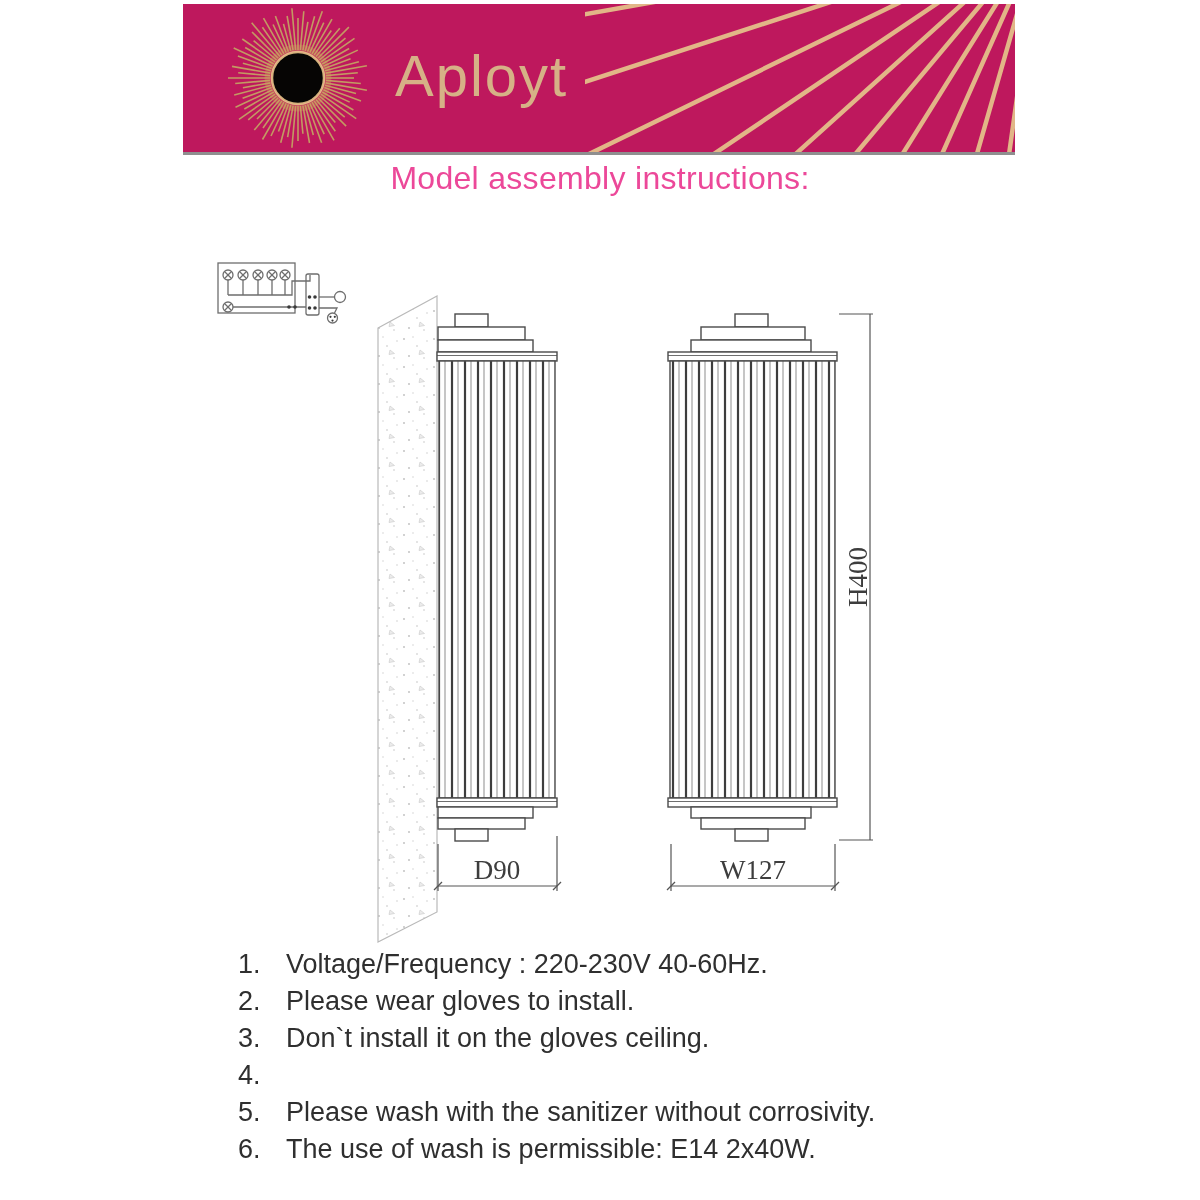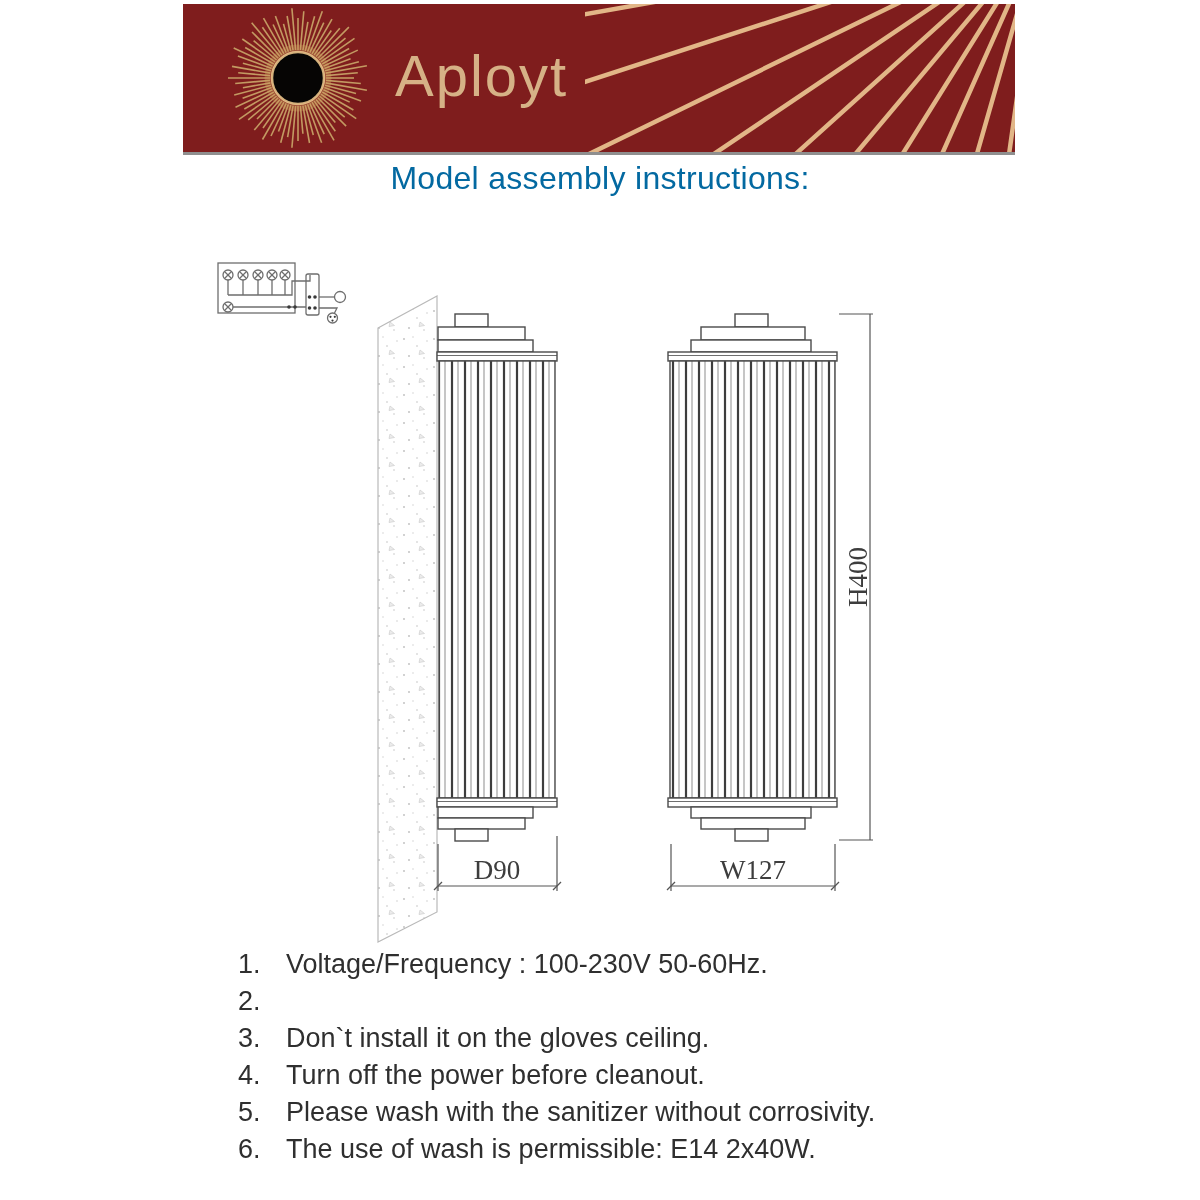--- a/index.html
+++ b/index.html
@@ -4,32 +4,32 @@
 <style>
   html,body{margin:0;padding:0;}
   body{
     width:1200px;height:1200px;position:relative;background:#ffffff;
     font-family:"Liberation Sans", sans-serif;color:#333;overflow:hidden;
   }
 
   
   .banner{
     position:absolute;left:183px;top:4px;width:832px;height:148px;
-    background:#7f1d1d;overflow:hidden;border-bottom:3px solid #8f8f8f;
+    background:#be185d;overflow:hidden;border-bottom:3px solid #8f8f8f;
   }
   .burst-svg{position:absolute;left:35px;top:-6px;width:160px;height:160px;}
   .brand{
     position:absolute;left:212px;top:38px;font-size:58px;font-weight:100;
     letter-spacing:2px;color:#d6b186;font-family:"Liberation Sans",sans-serif;
   }
   .rays-svg{position:absolute;right:0;top:0;width:430px;height:148px;}
 
   
   .title{position:absolute;left:0;top:160px;width:100%;text-align:center;
-    font-size:32px;line-height:37px;color:#0369a1;letter-spacing:.3px;}
+    font-size:32px;line-height:37px;color:#ec4899;letter-spacing:.3px;}
 
   
   .drawing{position:absolute;left:190px;top:250px;width:710px;height:710px;}
   .dim-text{font-family:"Liberation Serif", serif;font-size:27px;fill:#3d3d3d;}
 
   
   .instructions{position:absolute;left:238px;top:946px;font-size:27px;color:#2f2f2f;}
   .instr-row{display:flex;line-height:37px;}
   .instr-num{width:48px;flex:none;}
 </style>
@@ -254,32 +254,32 @@
     <line x1="680" y1="64" x2="680" y2="590"></line>
     <line x1="649" y1="64" x2="683" y2="64"></line>
     <line x1="649" y1="590" x2="683" y2="590"></line>
     <text class="dim-text" x="668" y="327" text-anchor="middle" dominant-baseline="central" transform="rotate(-90 668 327)" stroke="none" fill="#3d3d3d">H400</text>
   </g>
 </svg>
 
 <div class="instructions">
   <div class="instr-row">
     <span class="instr-num">1.</span>
-    <span class="instr-text">Voltage/Frequency : 100-230V 50-60Hz.</span>
+    <span class="instr-text">Voltage/Frequency : 220-230V 40-60Hz.</span>
   </div>
   <div class="instr-row">
     <span class="instr-num">2.</span>
+    <span class="instr-text">Please wear gloves to install.</span>
   </div>
   <div class="instr-row">
     <span class="instr-num">3.</span>
     <span class="instr-text">Don`t install it on the gloves ceiling.</span>
   </div>
   <div class="instr-row">
     <span class="instr-num">4.</span>
-    <span class="instr-text">Turn off the power before cleanout.</span>
   </div>
   <div class="instr-row">
     <span class="instr-num">5.</span>
     <span class="instr-text">Please wash with the sanitizer without corrosivity.</span>
   </div>
   <div class="instr-row">
     <span class="instr-num">6.</span>
     <span class="instr-text">The use of wash is permissible: E14 2x40W.</span>
   </div>
 </div>

